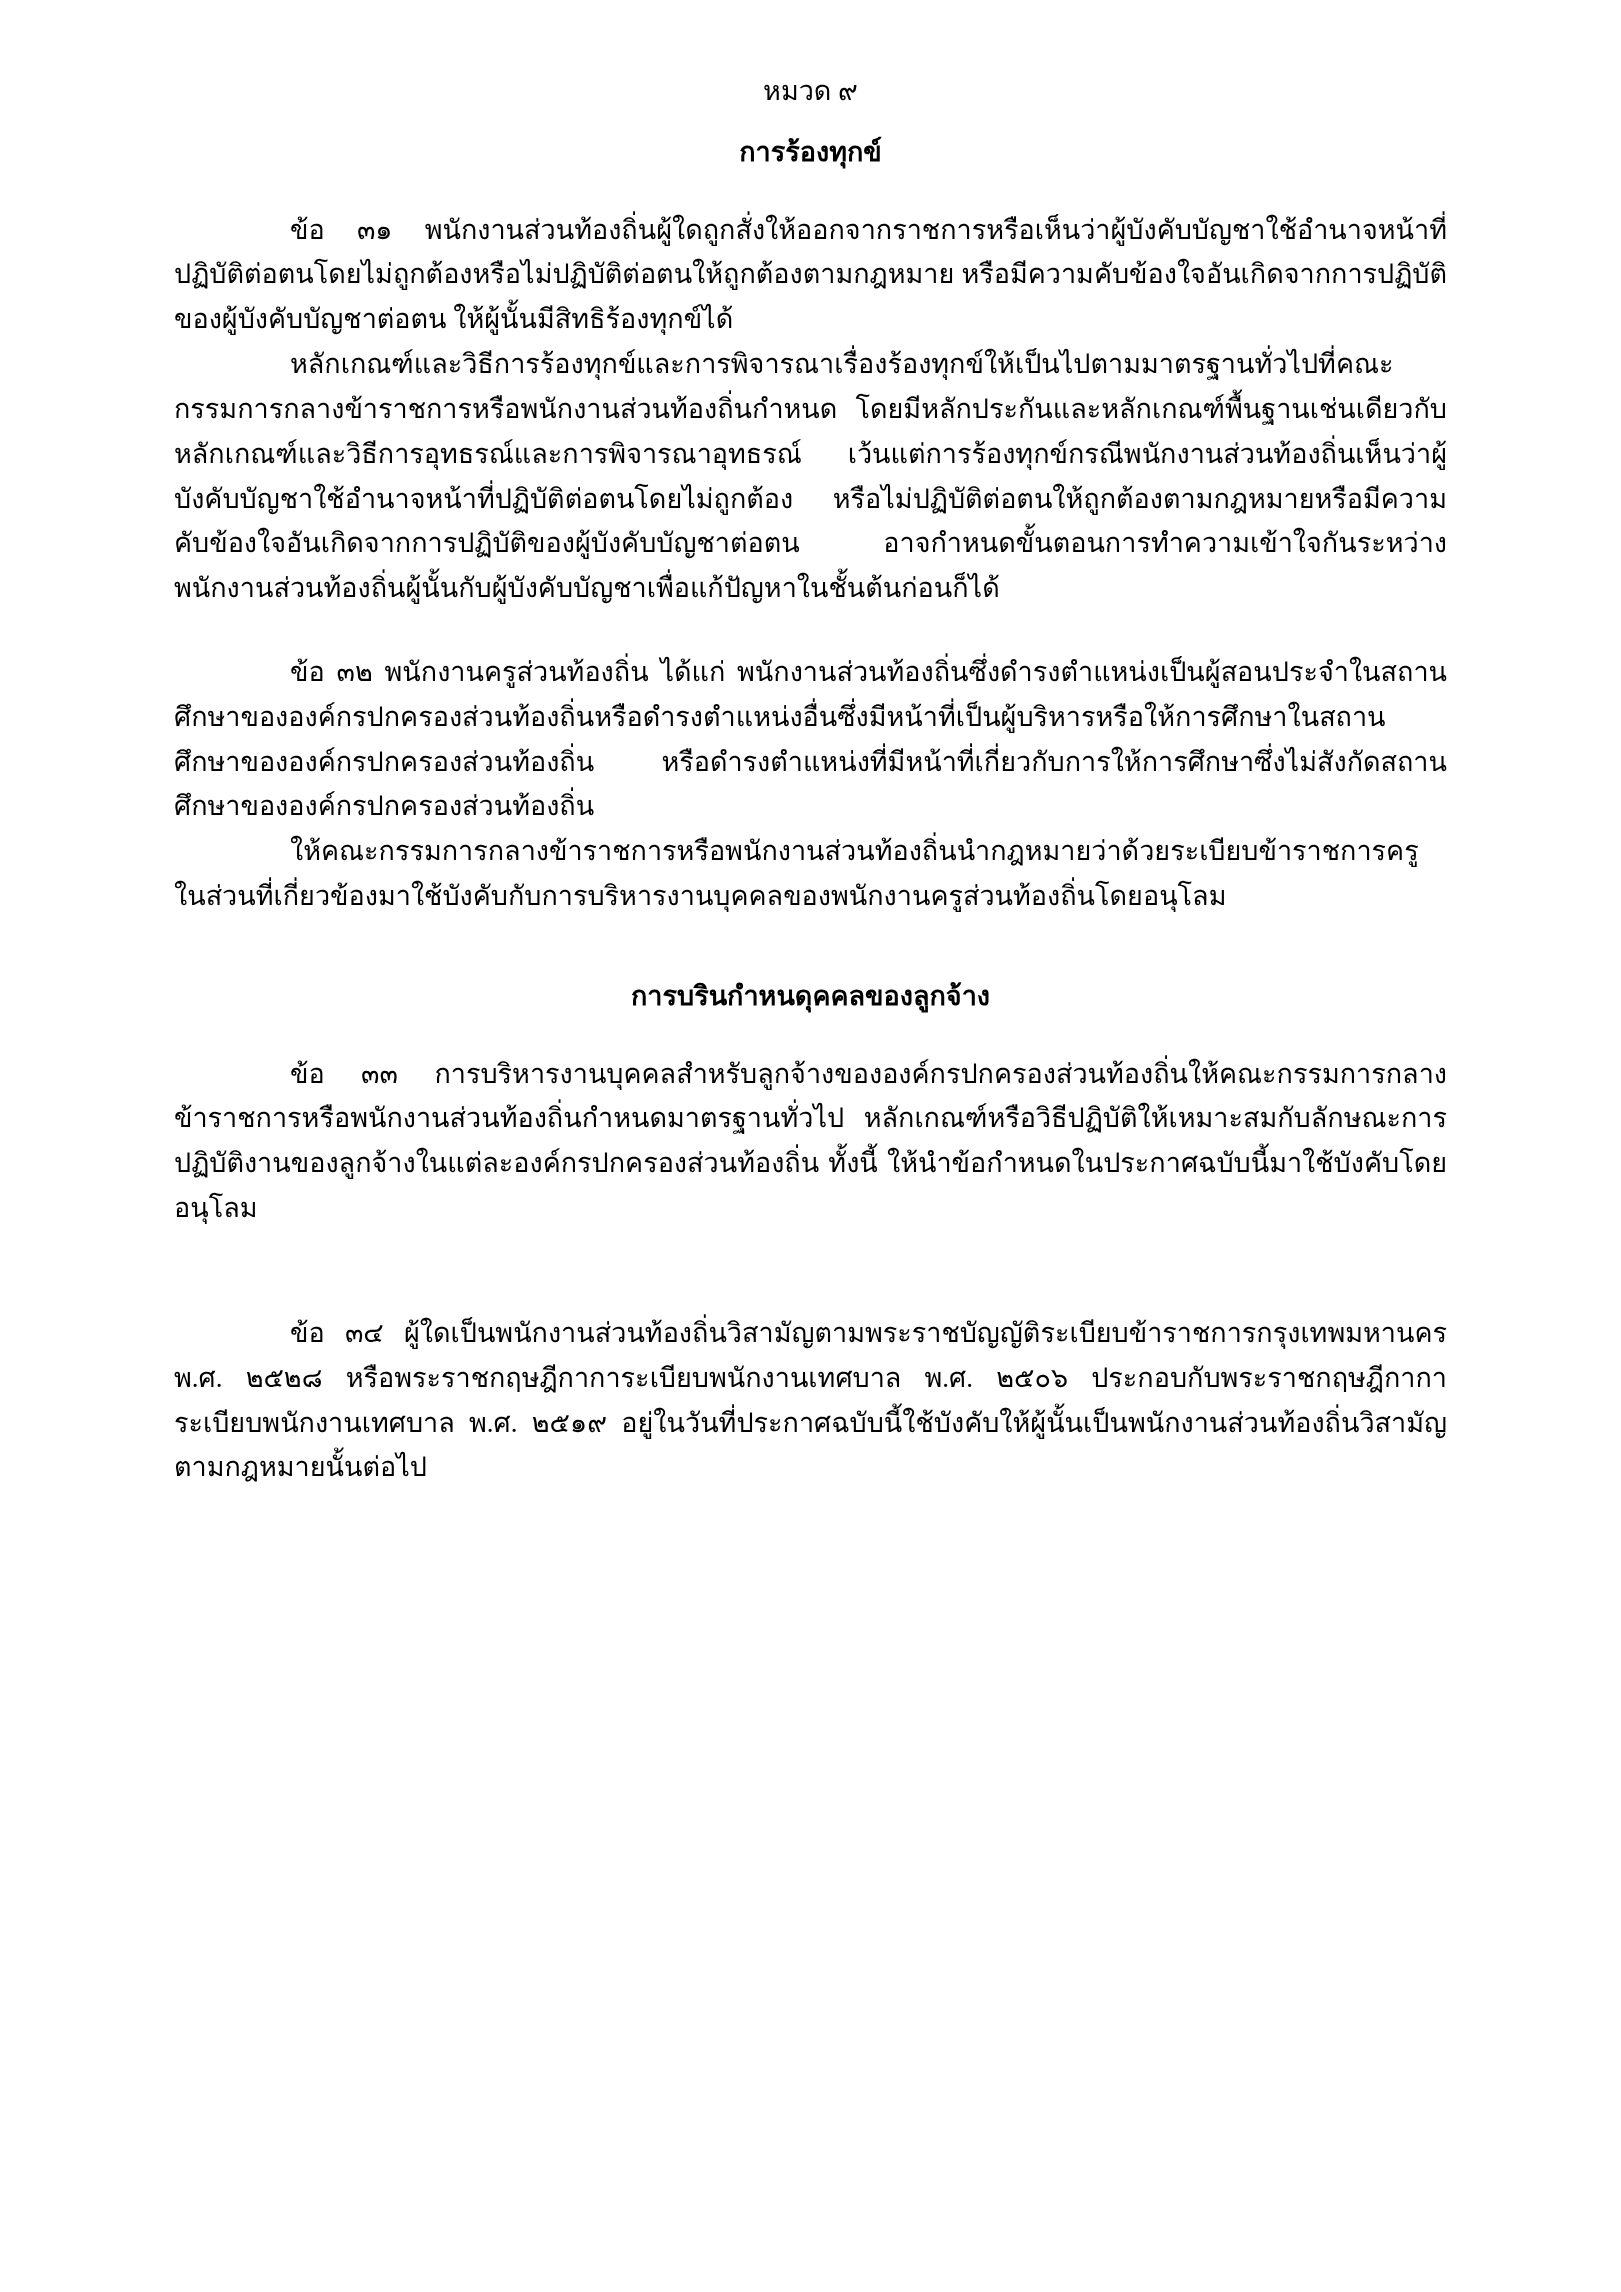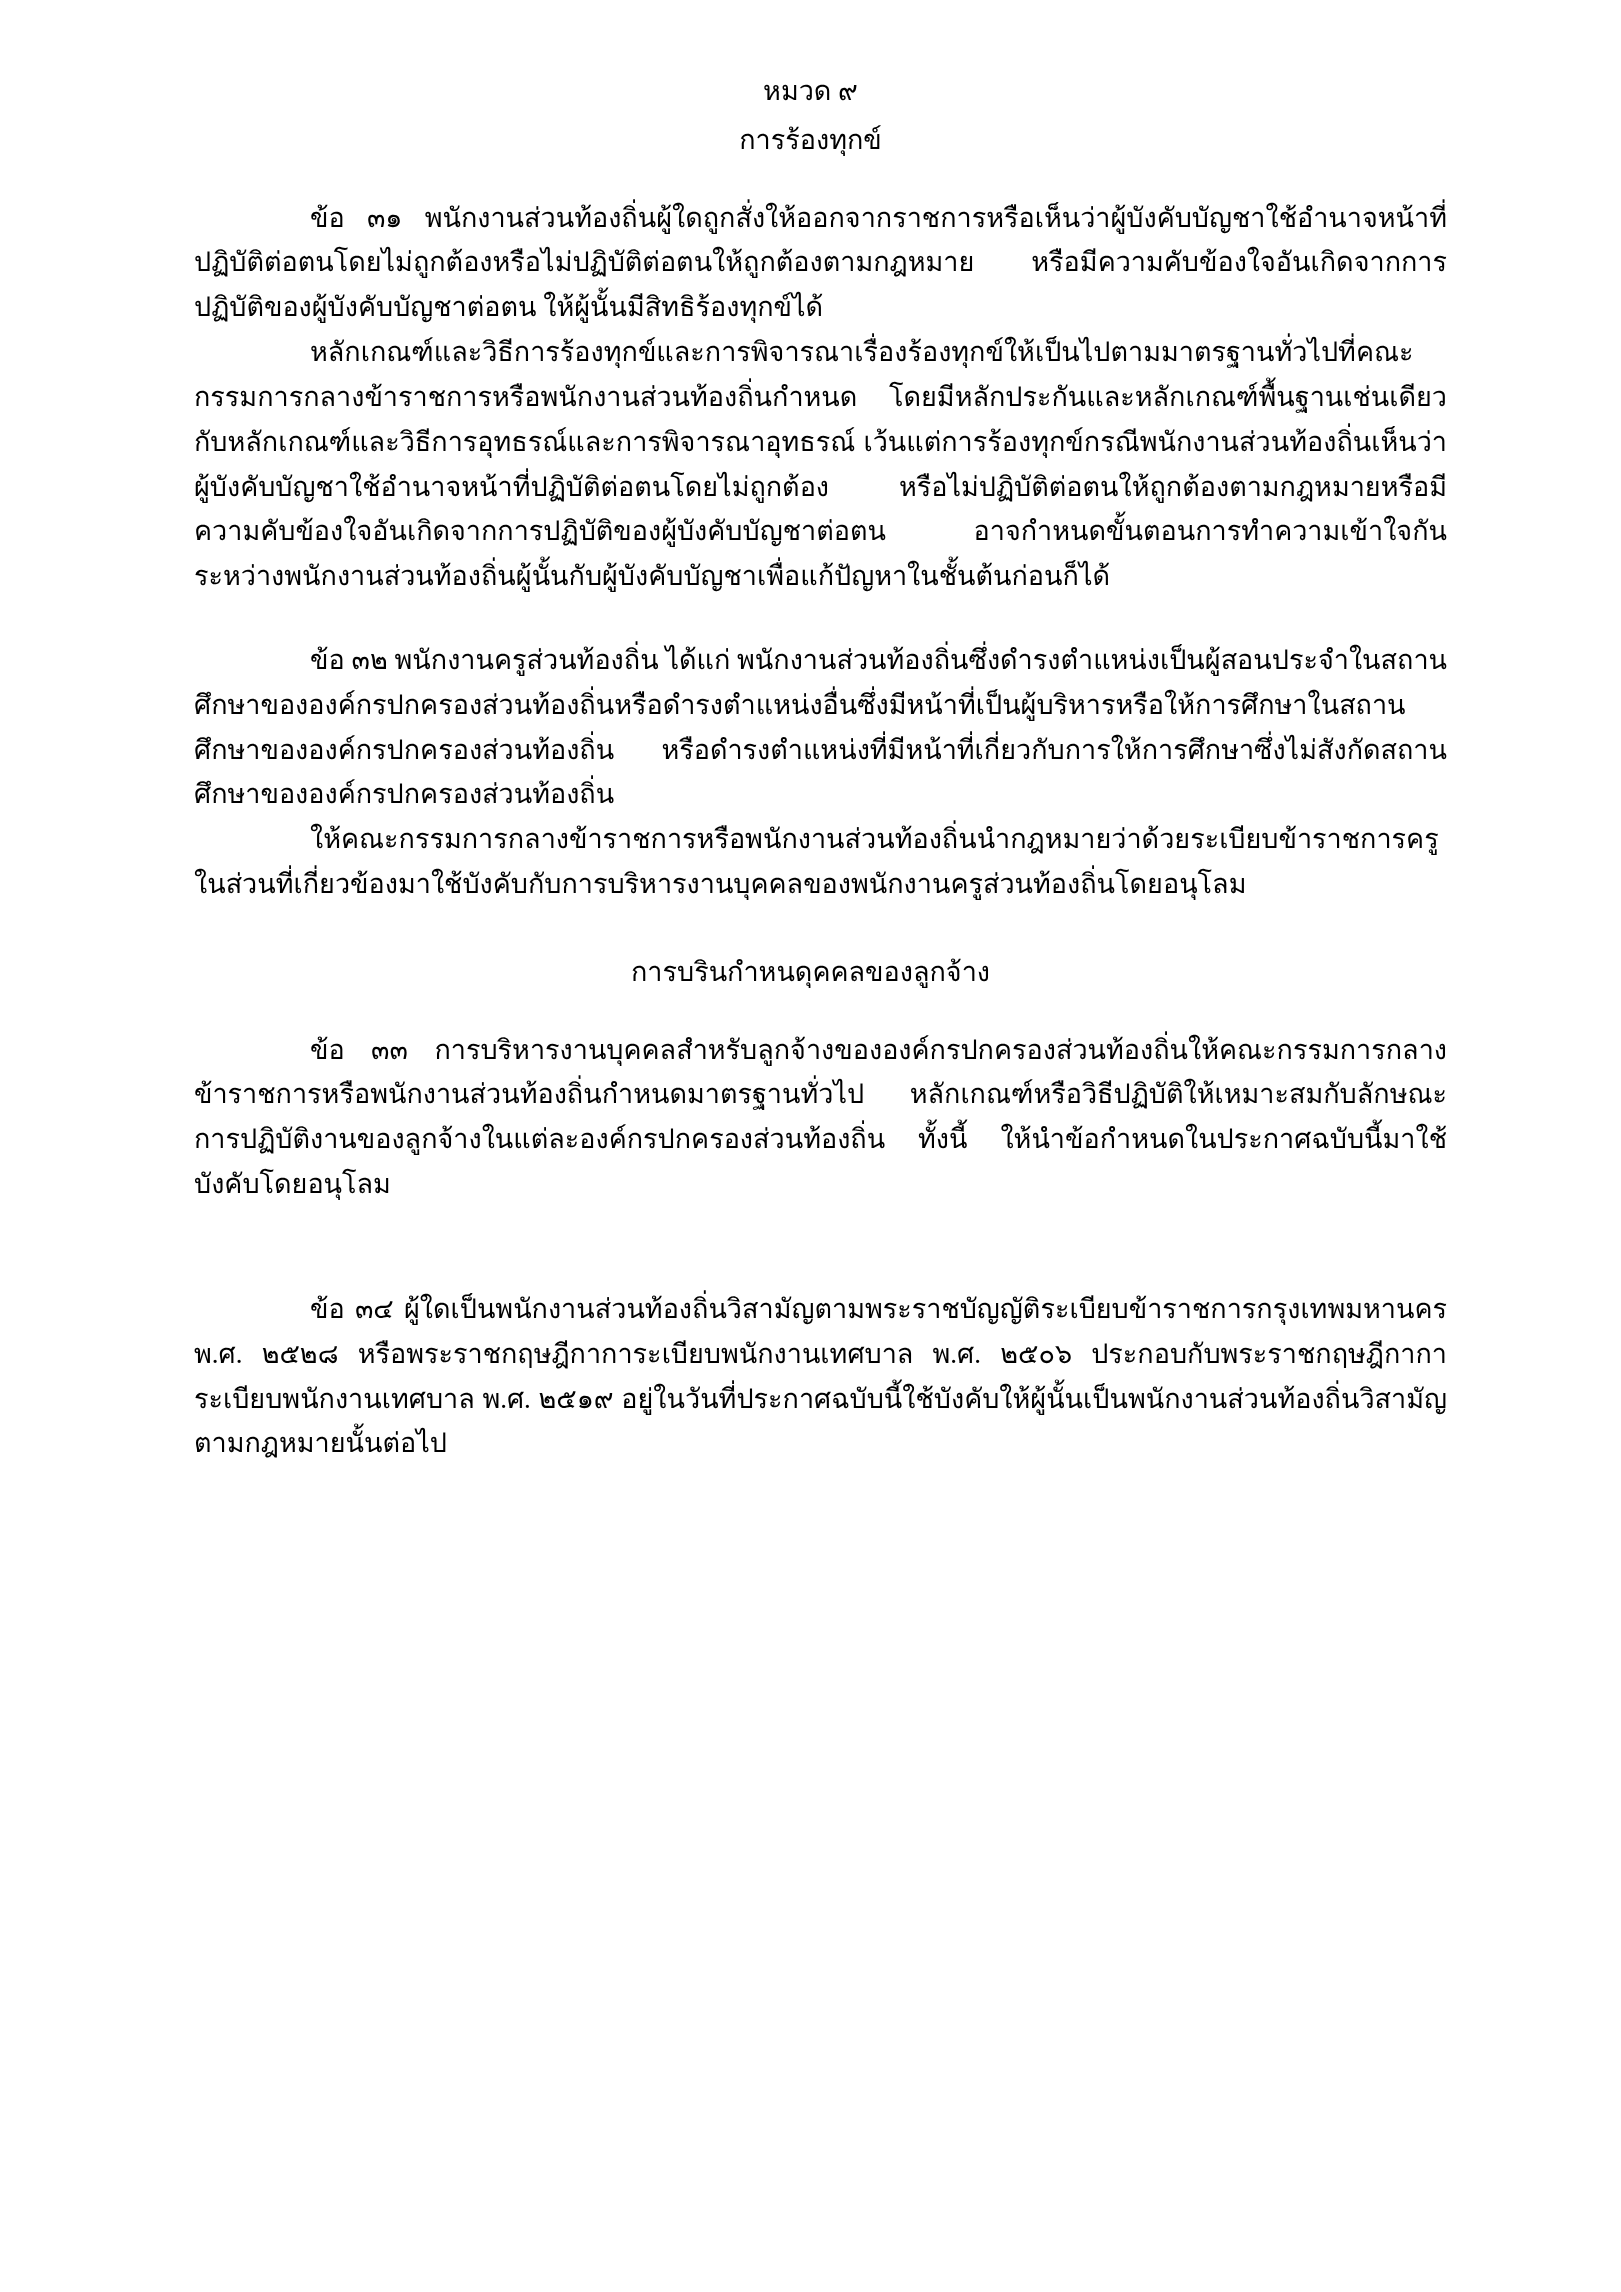--- a/index.html
+++ b/index.html
@@ -21,31 +21,31 @@
   .doc-body {
     font-size: 27px;
     line-height: 1.66;
   }
   .heading {
     text-align: center;
     margin: 0;
   }
   .heading-sub {
     text-align: center;
-    margin: 4px 0 33px 0;
+    margin: 16px 0 33px 0;
+    font-weight: bold;
   }
   p.para {
     margin: 0;
     text-align: justify;
     text-justify: inter-word;
     text-indent: 0;
   }
   p.para.indent-big {
     text-indent: 116px;
-    margin-left: 20px;
   }
   .gap-md { height: 39px; }
   .gap-xl { height: 80px; }
   .section-block { margin: 0; }
 </style>
 </head>
 <body>
 
 <div class="page">
   <div class="doc-body">

